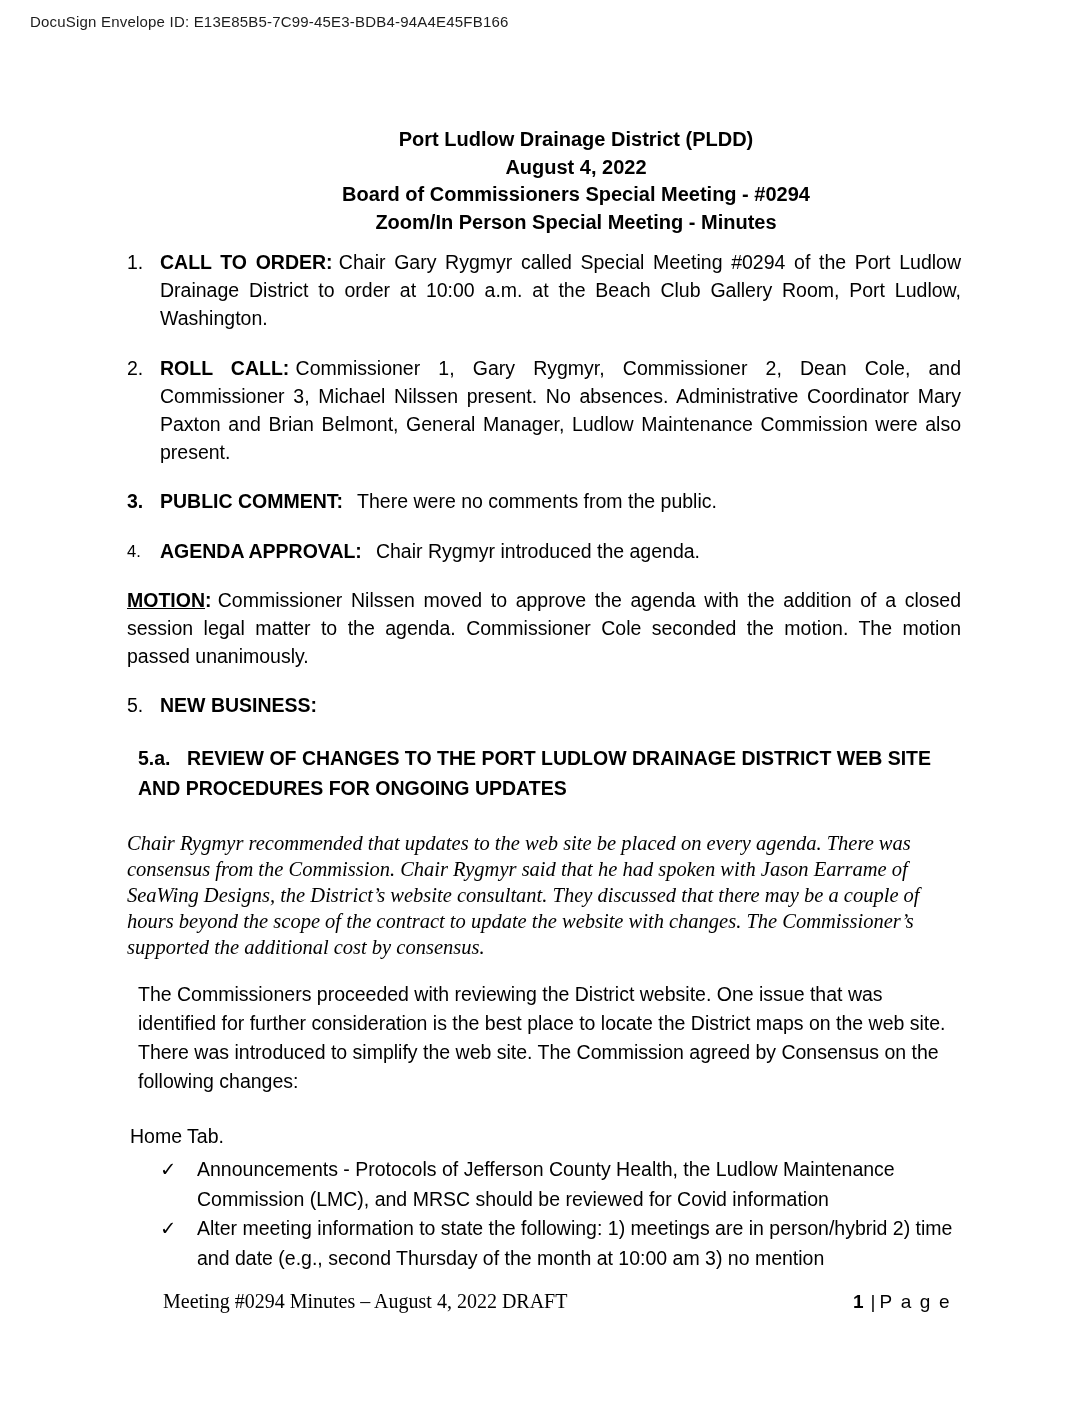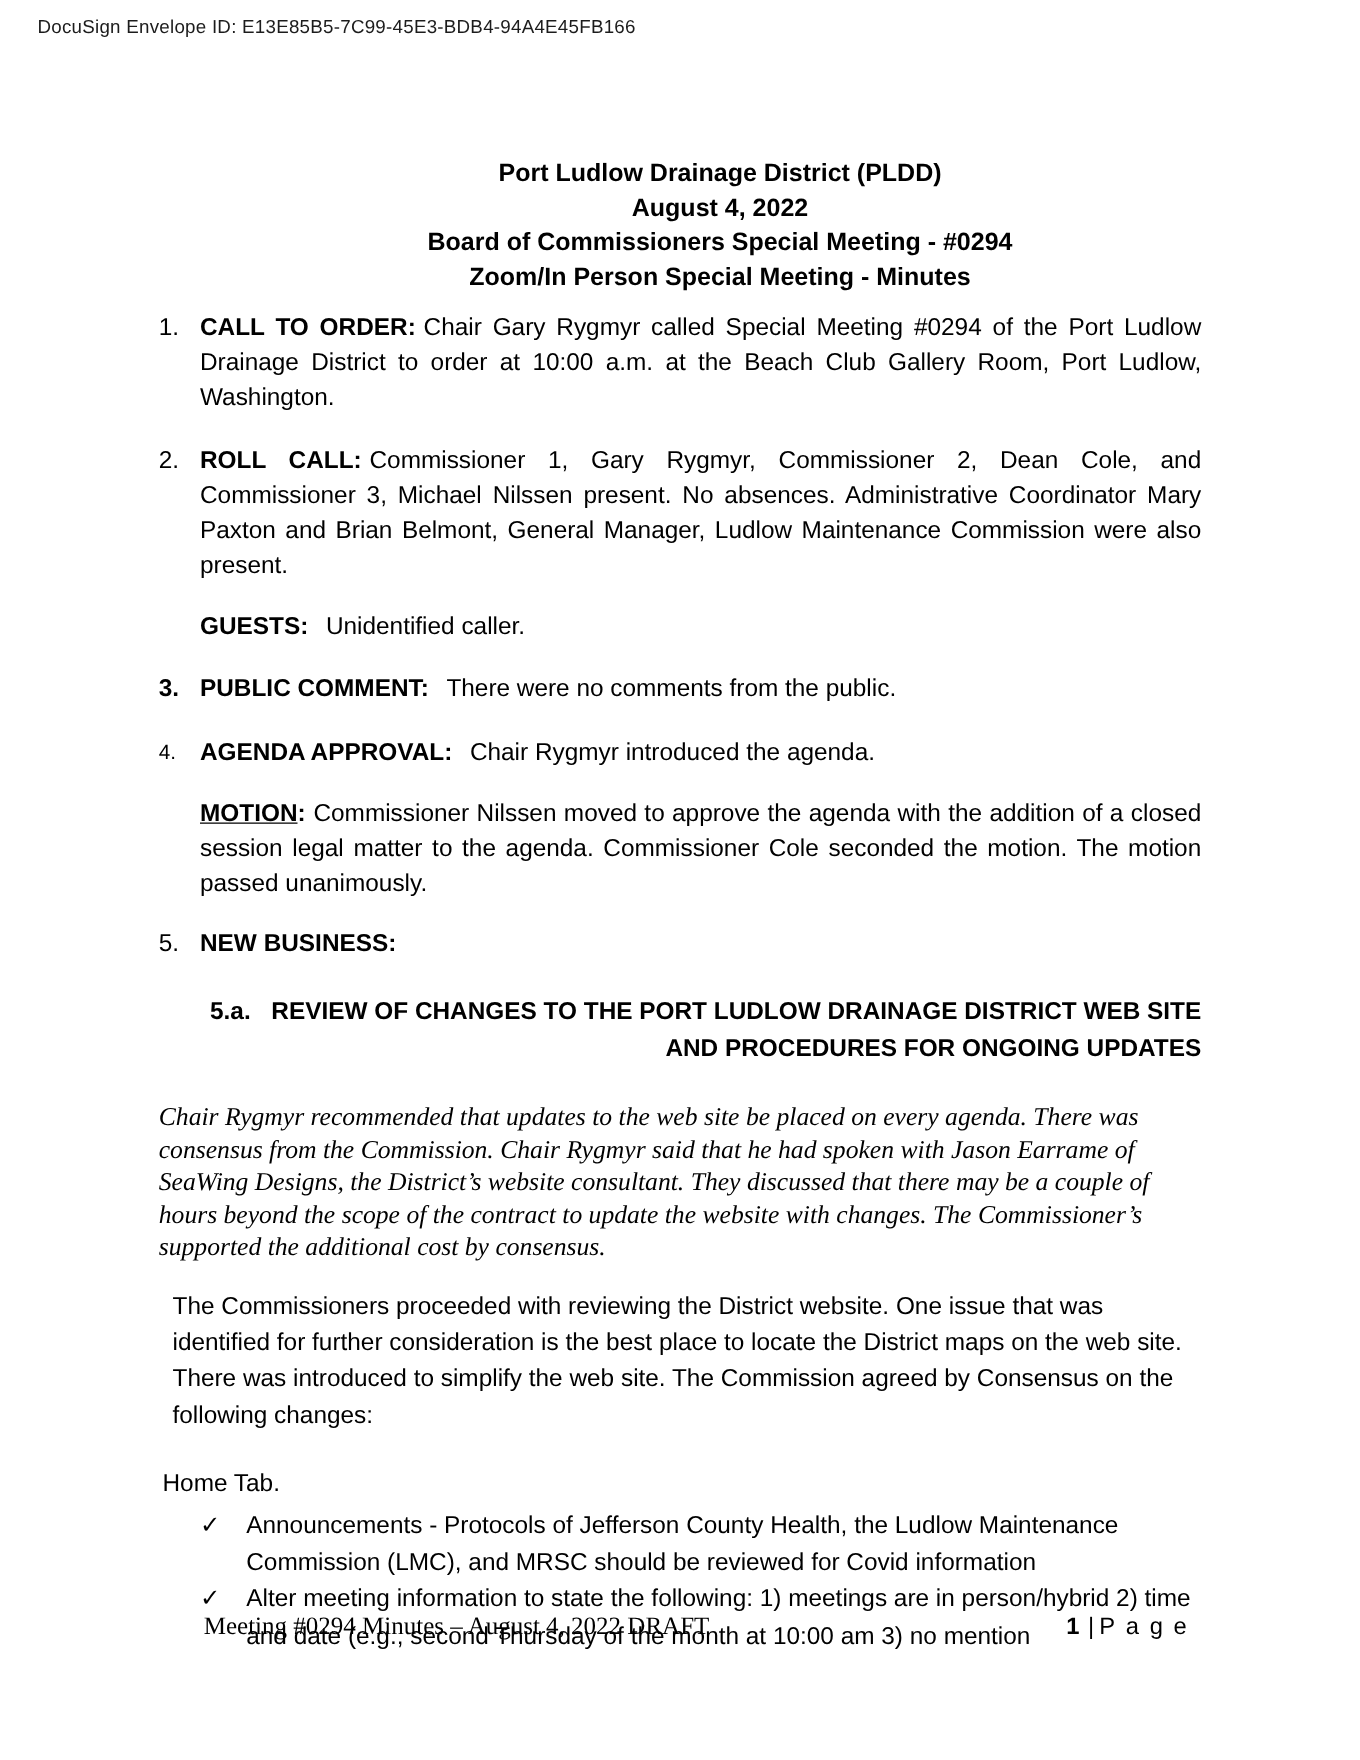--- a/index.html
+++ b/index.html
@@ -44,28 +44,27 @@
   .num-bold { font-weight: bold; }
   .num-small { font-size: 16.5px; }
   .item .ibody { flex: 1; text-align: justify; }
   .label { font-weight: bold; }
   .label.pad  { padding-right: 0.32em; }
   .label.pad2 { padding-right: 0.72em; }
   .mb-a { margin-bottom: 23px; }
   .mb-b { margin-bottom: 21px; }
   .mb-c { margin-bottom: 24px; }
   .indent { margin-left: 33px; }
-  .motion-para { margin-left: 33px; text-align: justify; }
+  .motion-para { text-align: justify; }
   .ulabel { font-weight: bold; text-decoration: underline; }
   .h5a {
     font-weight: bold;
     margin-left: 11px;
     margin-bottom: 27px;
     line-height: 30px;
-    text-align: right;
   }
   .h5a .hnum { padding-right: 0.85em; }
   .serif-para {
     font-family: "Liberation Serif", serif;
     font-size: 20.5px;
     line-height: 26px;
     margin-bottom: 20px;
     font-style: italic;
   }
   .sans-para {
@@ -115,23 +114,20 @@
     <div class="item mb-a">
       <span class="num">1.</span>
       <span class="ibody"><span class="label pad">CALL TO ORDER:</span><span>Chair Gary Rygmyr called Special Meeting #0294 of the Port Ludlow Drainage District to order at 10:00 a.m. at the Beach Club Gallery Room, Port Ludlow, Washington.</span></span>
     </div>
 
     <div class="item mb-b">
       <span class="num">2.</span>
       <span class="ibody"><span class="label pad">ROLL CALL:</span><span>Commissioner 1, Gary Rygmyr, Commissioner 2, Dean Cole, and Commissioner 3, Michael Nilssen present. No absences. Administrative Coordinator Mary Paxton and Brian Belmont, General Manager, Ludlow Maintenance Commission were also present.</span></span>
     </div>
 
-    <div class="indent mb-a">
-      <span class="label pad2">GUESTS:</span><span>Unidentified caller.</span>
-    </div>
 
     <div class="item mb-a">
       <span class="num num-bold">3.</span>
       <span class="ibody"><span class="label pad2">PUBLIC COMMENT:</span><span>There were no comments from the public.</span></span>
     </div>
 
     <div class="item mb-b">
       <span class="num num-small">4.</span>
       <span class="ibody"><span class="label pad2">AGENDA APPROVAL:</span><span>Chair Rygmyr introduced the agenda.</span></span>
     </div>

